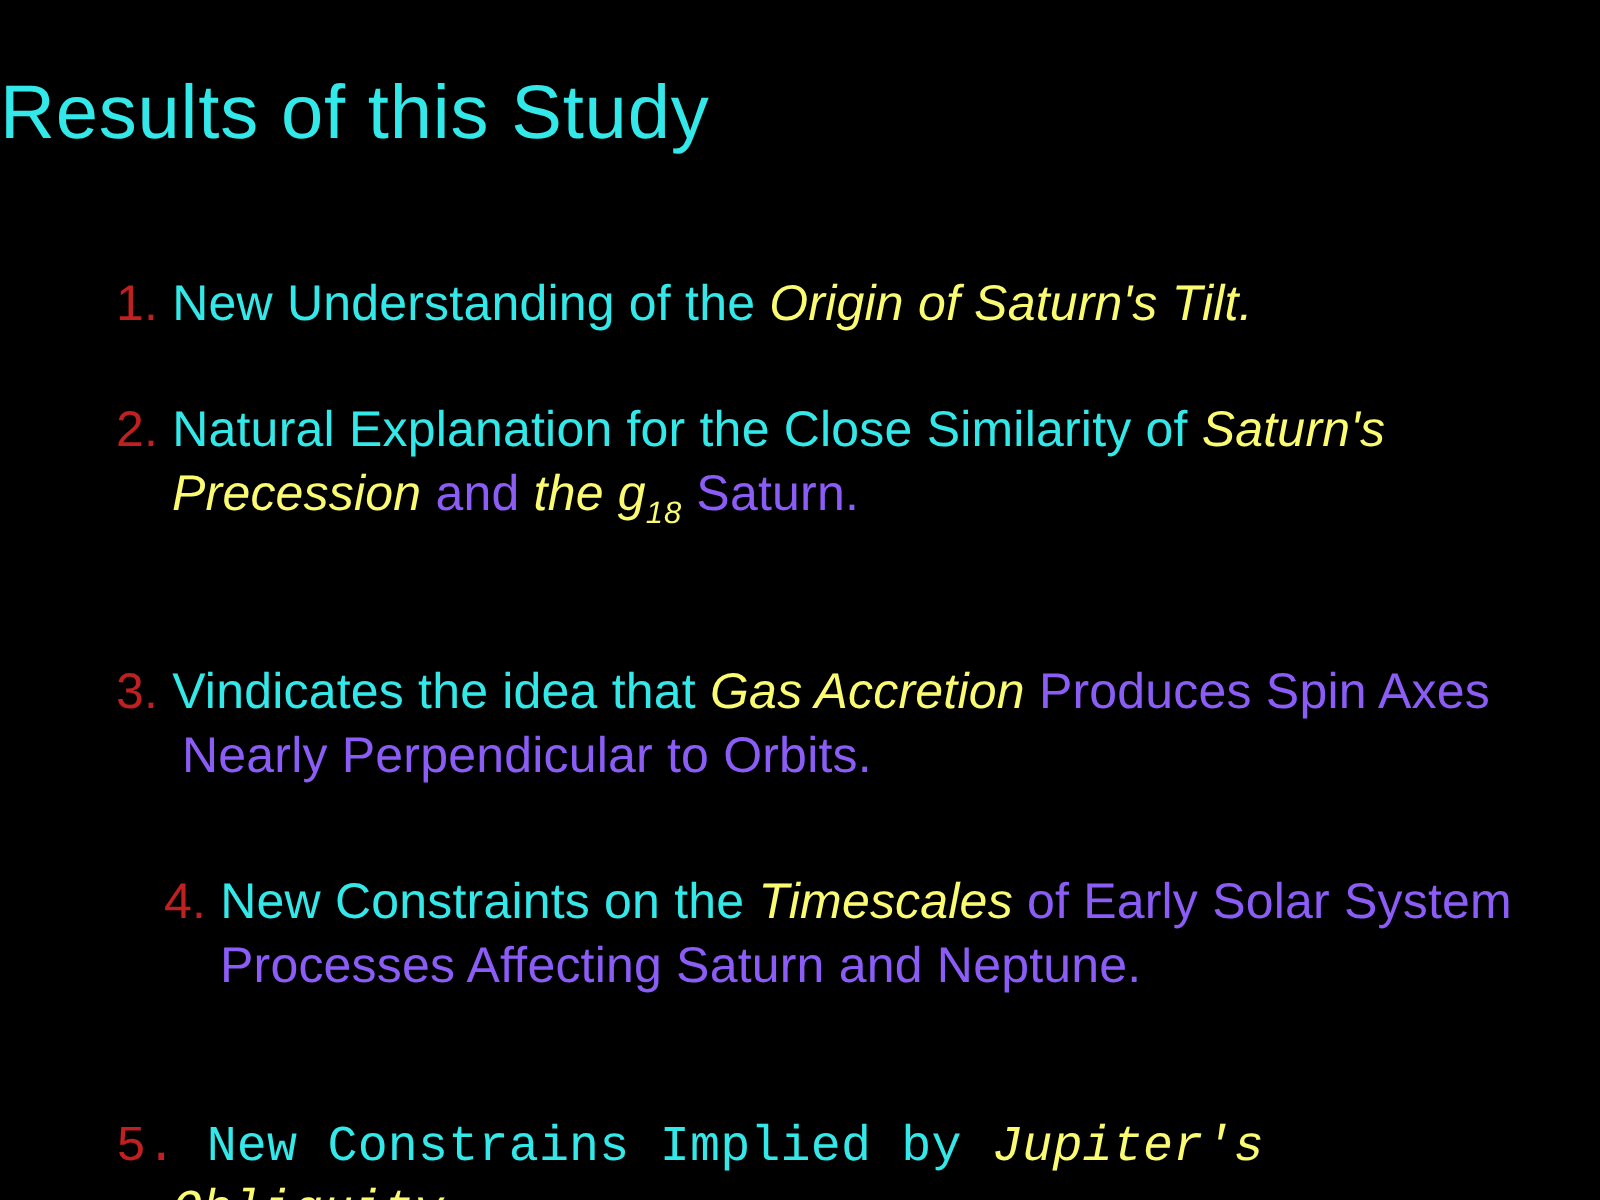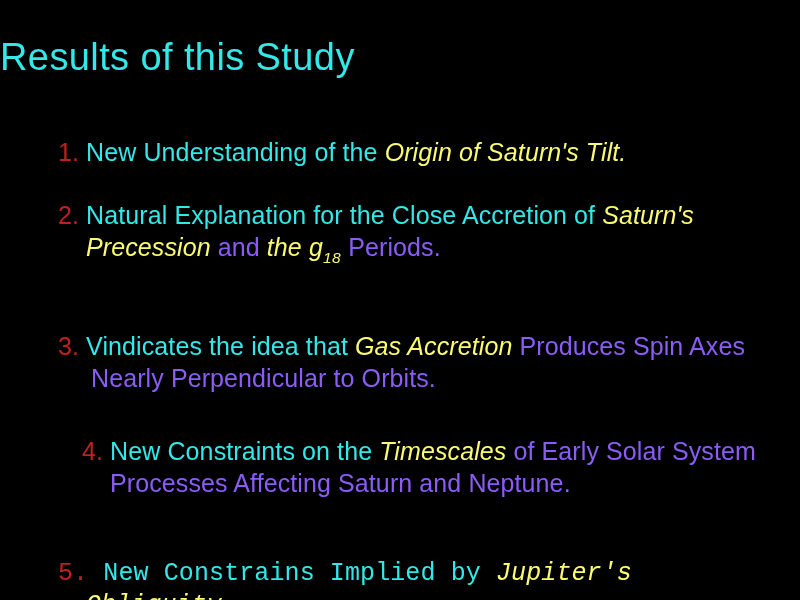--- a/index.html
+++ b/index.html
@@ -91,21 +91,21 @@
 
   <div id="slide-title">Results of this Study</div>
 
   <div id="bullet-list">
 
     <div class="bullet-item" id="item-1">
       <span class="bullet-marker">1.</span><span> New Understanding of the </span><span class="emph">Origin of Saturn's Tilt.</span>
     </div>
 
     <div class="bullet-item" id="item-2">
-      <span class="bullet-marker">2.</span><span> Natural Explanation for the Close Accretion of </span><span class="emph">Saturn's Precession</span><span class="cyan"> and </span><span class="emph">the g</span><span class="sub">18</span><span class="cyan"> Periods.</span>
+      <span class="bullet-marker">2.</span><span> Natural Explanation for the Close Similarity of </span><span class="emph">Saturn's Precession</span><span class="cyan"> and </span><span class="emph">the g</span><span class="sub">18</span><span class="cyan"> Saturn.</span>
     </div>
 
     <div class="bullet-item" id="item-3">
       <span class="bullet-marker">3.</span><span>  Vindicates the idea that </span><span class="emph">Gas Accretion</span><span class="cyan"> Produces Spin Axes Nearly Perpendicular to Orbits.</span>
     </div>
 
     <div class="bullet-item" id="item-4">
       <span class="bullet-marker">4.</span><span> New Constraints on the </span><span class="emph">Timescales</span><span class="cyan"> of Early Solar System Processes Affecting Saturn and Neptune.</span>
     </div>
 

